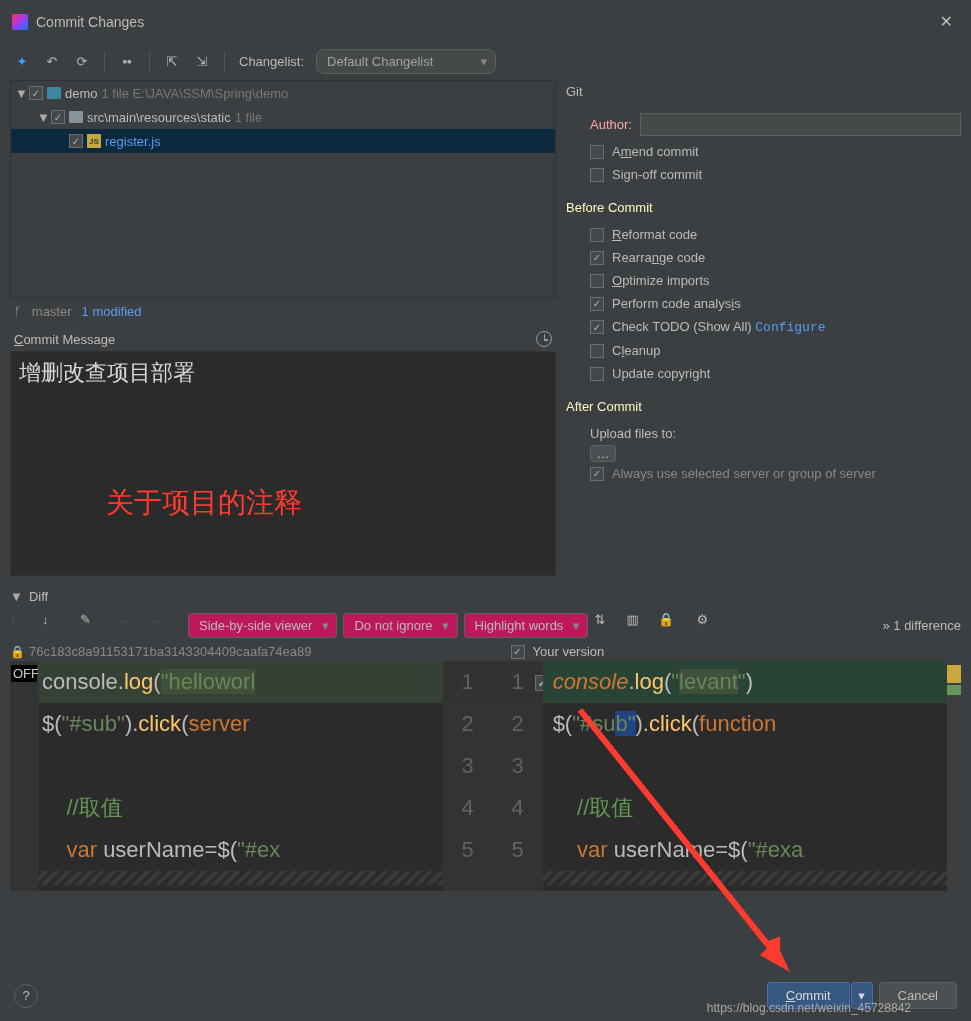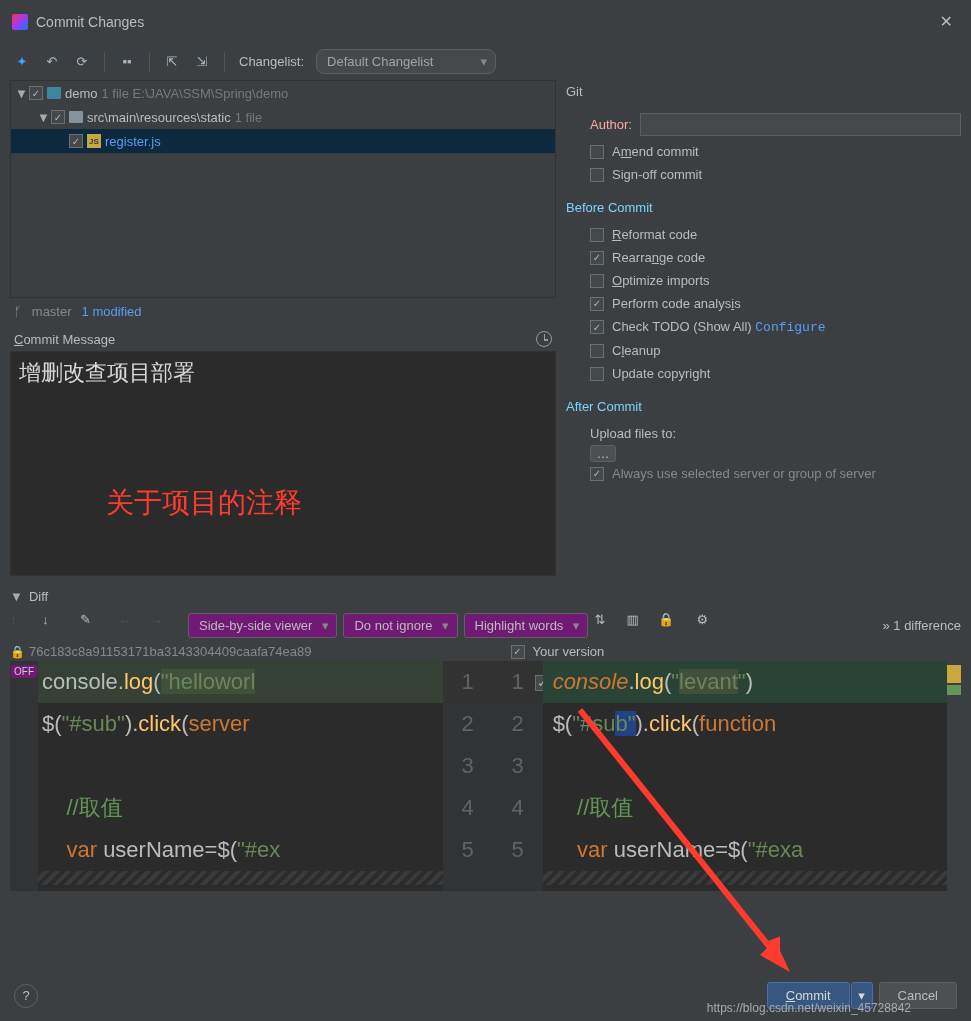--- a/index.html
+++ b/index.html
@@ -39,40 +39,40 @@
 .hist-ico::after { content: ""; position: absolute; width: 4px; height: 1.5px; background: #999; top: 7px; left: 7px; }
 .commit-msg { width: 100%; height: 225px; background: #2b2b2b; border: 1px solid #323232; color: #d8d8d8; font-size: 22px; padding: 6px 8px; font-family: "Microsoft YaHei", sans-serif; resize: none; outline: none; }
 .right-section { color: #bbb; }
 .right-title { padding: 4px 0 10px; color: #bbb; }
 .form-row { display: flex; align-items: center; padding: 4px 0 4px 24px; gap: 8px; }
 .form-row label { color: #fca5a5; }
 .txt-input { background: #45494a; border: 1px solid #5e6060; color: #bbb; padding: 3px 6px; flex: 1; }
 .chk-row { display: flex; align-items: center; gap: 8px; padding: 4px 0 4px 24px; color: #bbb; }
 .chk-row .u { text-decoration: underline; }
 .link { color: #589df6; cursor: pointer; font-family: Liberation Mono, monospace; }
-.sub-hdr { padding: 14px 0 8px; color: #7dd3fc; }
+.sub-hdr { padding: 14px 0 8px; color: #fef9c3; }
 .upload-row { display: flex; gap: 6px; padding: 0 0 0 24px; }
 .upload-row .combo { flex: 1; }
 .elps { width: 26px; background: #4c5052; border: 1px solid #5e6060; display: flex; align-items: center; justify-content: center; cursor: pointer; border-radius: 3px; }
 .cut { padding: 4px 0 0 24px; color: #888; white-space: nowrap; overflow: hidden; }
 .diff-hdr { padding: 10px 10px 4px; display: flex; align-items: center; gap: 6px; }
 .diff-hdr .tri2 { color: #aaa; cursor: pointer; }
 .diff-toolbar { display: flex; align-items: center; padding: 4px 10px; gap: 6px; }
 .diff-toolbar .tbtn { width: 26px; height: 26px; }
-.pill { background: #701a75; border: 1px solid #5e6060; padding: 4px 24px 4px 10px; border-radius: 3px; position: relative; cursor: pointer; color: #bbb; }
+.pill { background: #be185d; border: 1px solid #5e6060; padding: 4px 24px 4px 10px; border-radius: 3px; position: relative; cursor: pointer; color: #bbb; }
 .pill::after { content: "▾"; position: absolute; right: 8px; color: #888; }
 .diff-toolbar .spacer { flex: 1; }
 .diff-toolbar .txt { color: #bbb; white-space: nowrap; }
 .diff-meta { display: flex; padding: 2px 10px; font-size: 13px; }
 .diff-meta .l { flex: 1; color: #888; display: flex; align-items: center; gap: 4px; }
 .diff-meta .r { flex: 1; color: #bbb; display: flex; align-items: center; gap: 8px; padding-left: 50px; }
 .lock { font-size: 12px; }
 .diff-body { display: flex; margin: 0 10px; height: 230px; font-family: "Consolas","Courier New",monospace; font-size: 22px; position: relative; }
 .gutter-off { width: 28px; background: #313335; }
-.off-badge { background: #701a75; color: #ccc; font-size: 10px; padding: 1px 2px; margin: 4px 1px; text-align: center; border-radius: 2px; }
+.off-badge { background: #000000; color: #ccc; font-size: 13px; padding: 1px 2px; margin: 4px 1px; text-align: center; border-radius: 2px; }
 .pane { flex: 1; background: #2b2b2b; overflow: hidden; position: relative; min-width: 0; }
 .gut-center { width: 100px; background: #313335; display: flex; }
 .gut-col { flex: 1; text-align: center; color: #606366; }
 .ln { height: 42px; line-height: 42px; }
 .gut-col .ln.hl { background: #323232; }
 .code-ln { height: 42px; line-height: 42px; white-space: pre; padding-left: 4px; }
 .code-ln.hl { background: #344134; }
 .code-ln.hl2 { background: #294436; }
 .c-fn { color: #ffc66d; }
 .c-str { color: #6a8759; }

